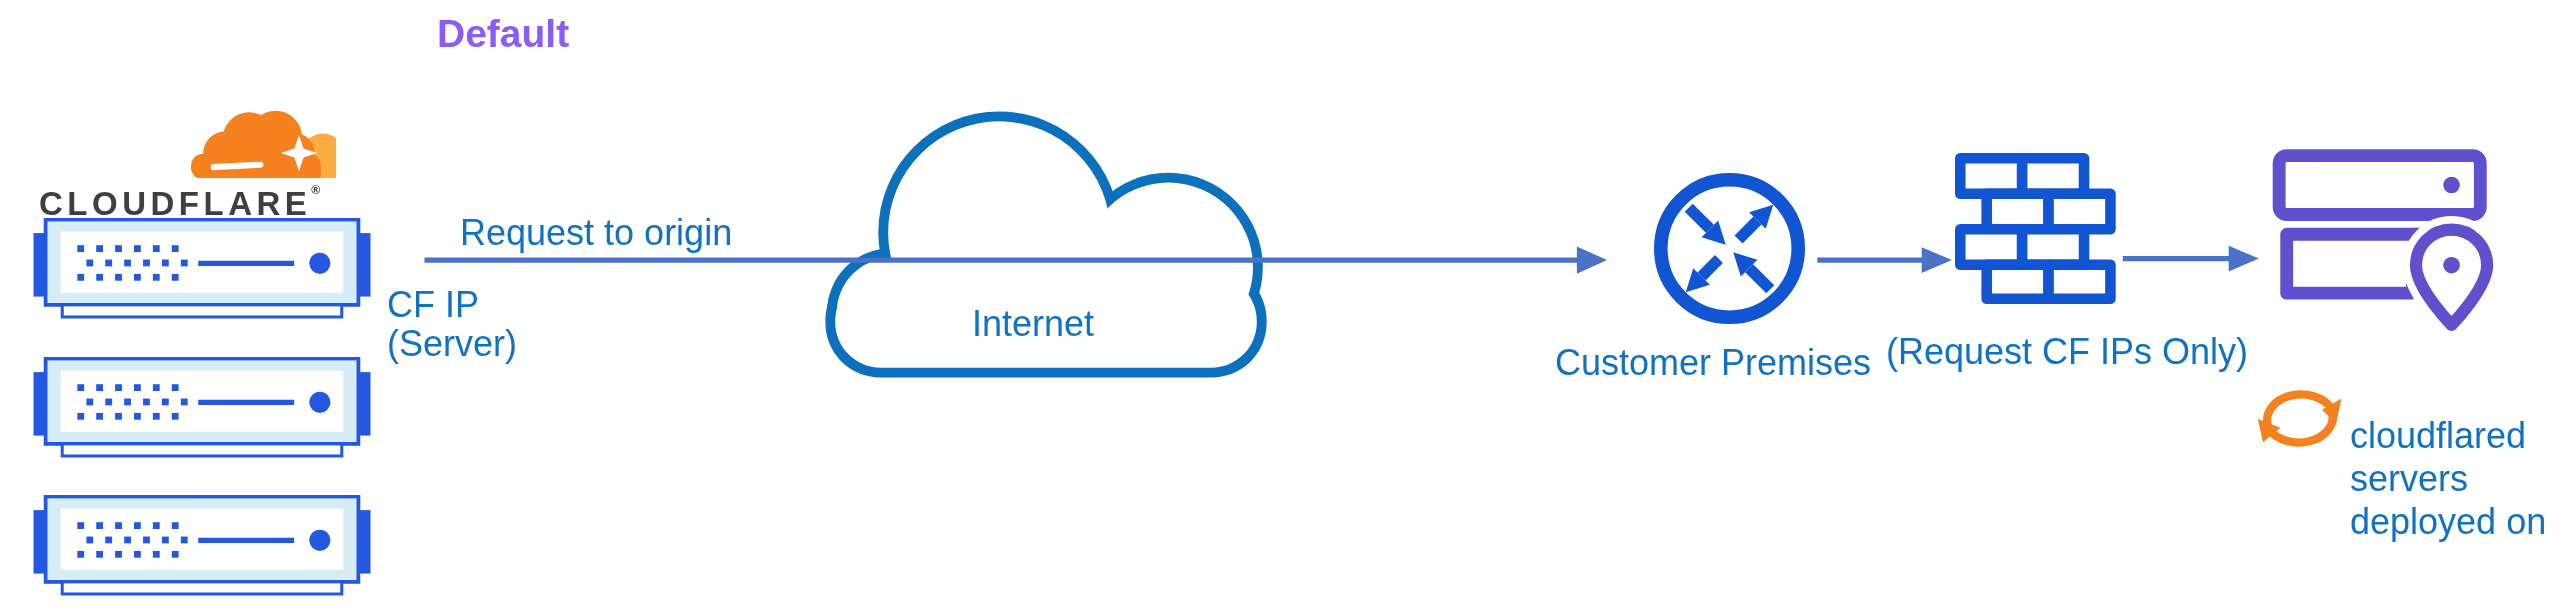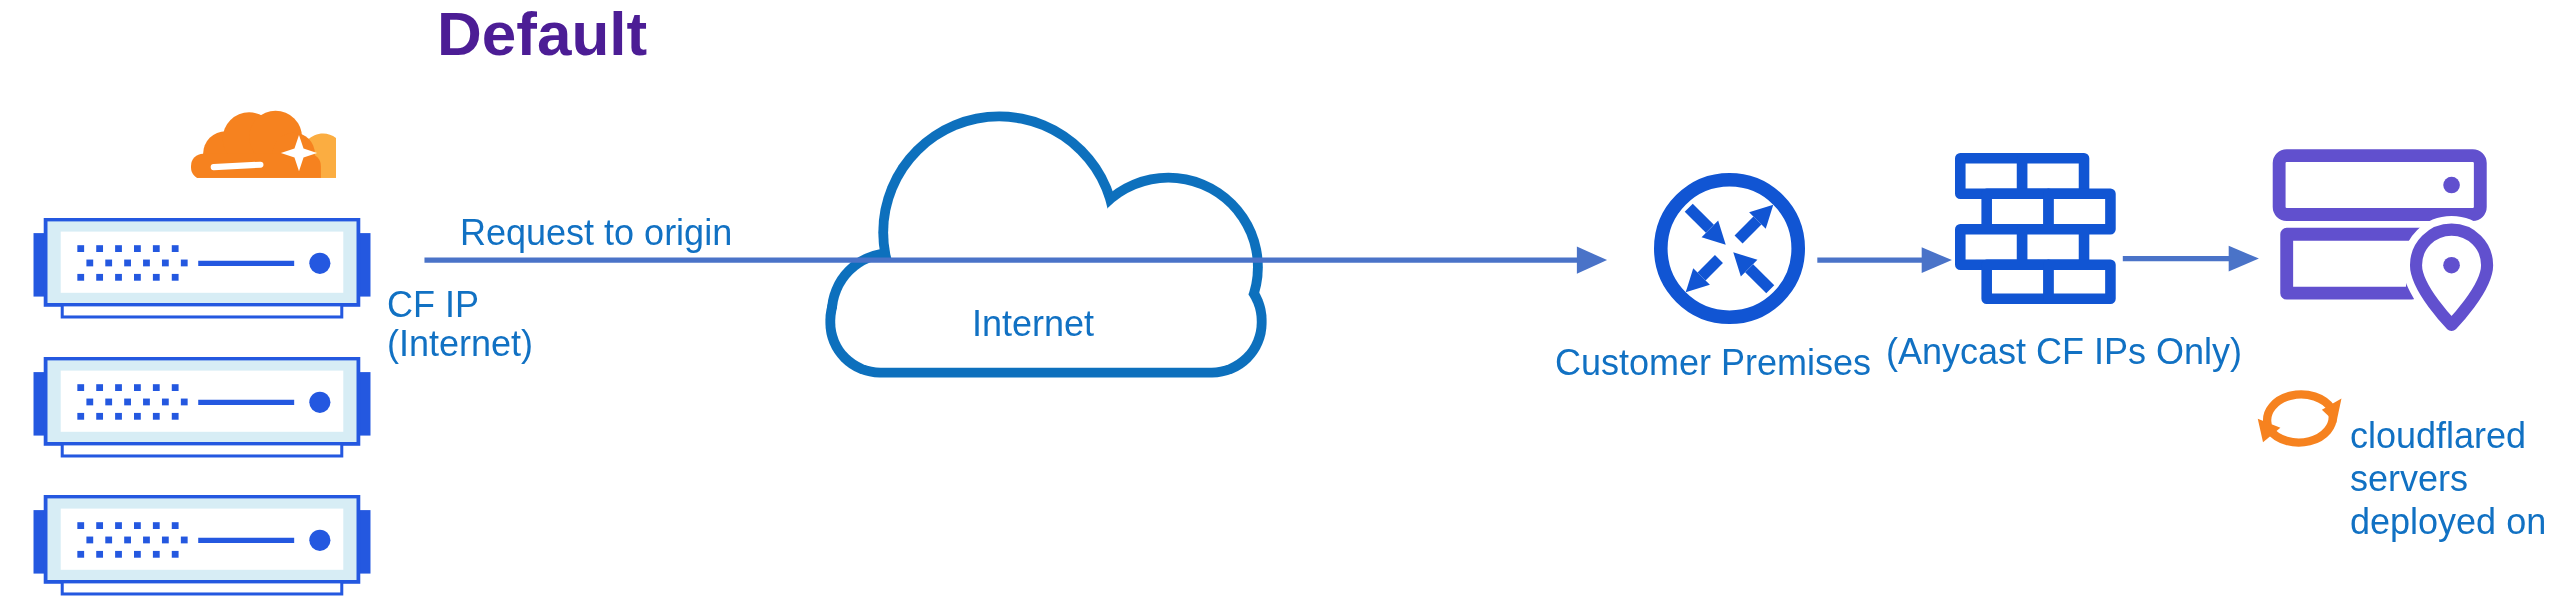--- a/index.html
+++ b/index.html
@@ -2,21 +2,21 @@
 <html style="font-size:12px"><head>
 <meta charset="utf-8">
 <style>
   html,body{margin:0;padding:0;background:#ffffff;}
   #canvas{
     position:relative;width:2576px;height:614px;background:#ffffff;overflow:hidden;
     font-family:"Liberation Sans","DejaVu Sans",sans-serif;
   }
   .abs{position:absolute;}
   .cap{color:#1171c3;font-size:36px;line-height:39px;white-space:nowrap;}
-  #title{left:437px;top:1.5px;font-size:62px;line-height:64px;font-weight:600;color:#4c1d95;}
+  #title{left:437px;top:1.5px;font-size:39px;line-height:64px;font-weight:600;color:#8b5cf6;}
   #logo-word{left:39px;top:183px;font-size:33px;font-weight:800;letter-spacing:4.5px;color:#3f3f41;white-space:nowrap;}
   #logo-word sup{font-size:12px;letter-spacing:0;vertical-align:21px;}
   #lbl-request{left:460px;top:213px;}
   #lbl-cfip{left:387px;top:285px;}
   #lbl-internet{left:972px;top:304px;}
   #lbl-cpe{left:1555px;top:342px;line-height:41px;text-align:right;}
   #lbl-firewall{left:1886px;top:331px;width:342px;text-align:center;line-height:41px;}
   #lbl-origin{left:2260px;top:336px;}
   #lbl-note{left:2350px;top:398px;line-height:43px;margin-top:16px;}
   svg{display:block;}
@@ -36,20 +36,23 @@
       <circle cx="112" cy="36" r="35"></circle>
       <circle cx="136" cy="58" r="28"></circle>
       <path d="M16 58 h140 a16 16 0 0 1 16 16 v18 H16 a16 16 0 0 1 -16 -16 v-2 a16 16 0 0 1 16 -16 Z"></path>
     </g>
     <rect x="2" y="90" width="190" height="4" fill="#ffffff"></rect>
     <g fill="#ffffff">
       <rect x="26" y="70" width="70" height="8" rx="4" transform="rotate(-3 61 74)"></rect>
       <path d="M143 33 l6 18 18 6 -18 6 -6 18 -6-18 -18-6 18-6 Z"></path>
     </g>
   </svg>
+  <div class="abs" id="logo-word">
+    <span>CLOUDFLARE</span><sup>®</sup>
+  </div>
 
   <svg class="abs" style="left:33px;top:218px;" width="338" height="102" viewBox="0 0 446 135">
     <g>
       <rect x="0" y="20" width="22" height="84" fill="#2458e0"></rect>
       <rect x="424" y="20" width="22" height="84" fill="#2458e0"></rect>
       <rect x="16" y="2" width="414" height="113" fill="#d7edf5" stroke="#2458e0" stroke-width="5"></rect>
       <rect x="36" y="18" width="374" height="81" fill="#ffffff"></rect>
       <g fill="#2458e0">
         <rect x="58" y="36" width="9" height="9"></rect>
           <rect x="83" y="36" width="9" height="9"></rect>
@@ -208,31 +211,31 @@
     <g fill="#f6821f">
       <polygon points="8,78 1,47 31,59"></polygon>
       <polygon points="112,20 86,35 105,53"></polygon>
     </g>
   </svg>
 
   <div class="abs cap" id="lbl-request">Request to origin</div>
 
   <div class="abs cap" id="lbl-cfip">
     <div>CF IP</div>
-    <div>(Internet)</div>
+    <div>(Server)</div>
   </div>
 
   <div class="abs cap" id="lbl-internet">Internet</div>
 
   <div class="abs cap" id="lbl-cpe">
     <div>Customer Premises</div>
   </div>
 
   <div class="abs cap" id="lbl-firewall">
-    <div>(Anycast CF IPs Only)</div>
+    <div>(Request CF IPs Only)</div>
   </div>
 
 
   <div class="abs cap" id="lbl-note">
     <div>cloudflared</div>
     <div>servers</div>
     <div>deployed on</div>
   </div>
 
 </div>

